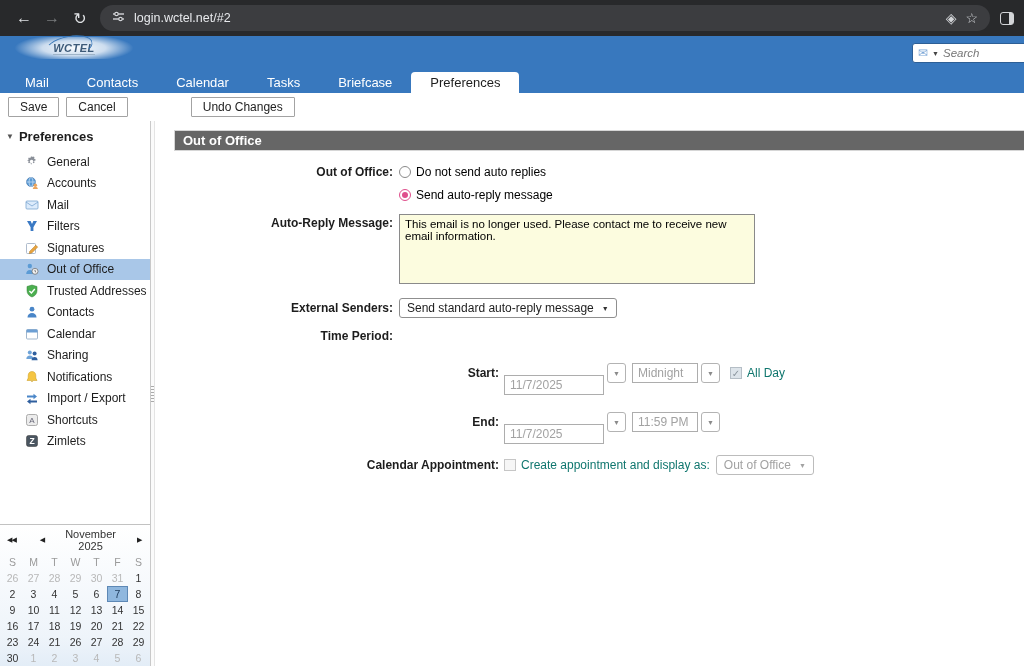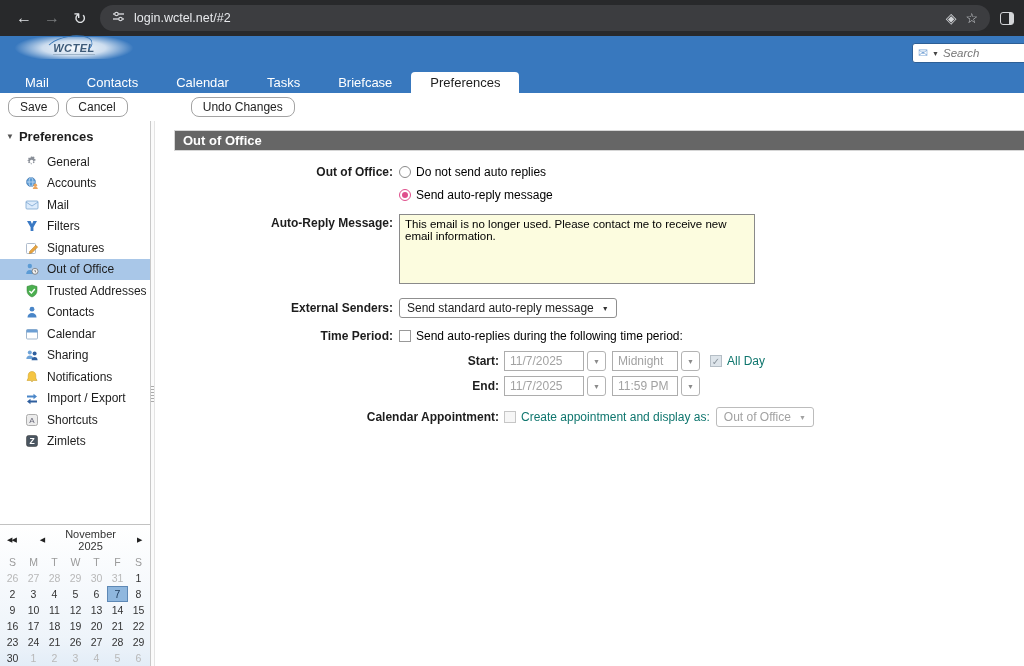--- a/index.html
+++ b/index.html
@@ -34,21 +34,21 @@
   .searchbox input { border:0; outline:0; flex:1; width:40px; font-size:11.5px; font-style:italic; color:#777;
                font-family:"Liberation Sans", sans-serif; background:transparent; }
 
   
   .tabbar { height:21px; background:#3878be; display:flex; padding-left:6px; }
   .tab { color:#fff; font-size:13px; line-height:21px; padding:0 19px; cursor:pointer; white-space:nowrap; }
   .tab.active { background:#fff; color:#1d1d1d; border-radius:4px 4px 0 0; }
 
   
   .toolbar { height:28px; background:#fff; display:flex; align-items:center; padding-left:8px; gap:7px; }
-  .btn { border:1px solid #a3a3a3; border-radius:8px; background:#fff; font-size:12px; color:#222;
+  .btn { border:1px solid #a3a3a3; border-radius:1px; background:#fff; font-size:12px; color:#222;
          padding:2px 11px; font-family:"Liberation Sans", sans-serif; cursor:pointer; }
   .btn.undo { margin-left:56px; }
 
   
   .app-body { display:flex; height:545px; }
   .sidebar { width:150px; display:flex; flex-direction:column; background:#fff; }
   .divider { width:5px; background:#fbfbfb; border-left:1px solid #c9c9c9; border-right:1px solid #e4e4e4; position:relative; }
   .grip { position:absolute; top:265px; left:0; width:3px; height:18px;
           background:repeating-linear-gradient(#aaa 0 1px, transparent 1px 3px); }
   .main { flex:1; background:#fff; overflow:hidden; }
@@ -93,21 +93,21 @@
                    font-family:"Liberation Sans", sans-serif; font-size:11.5px; color:#000; padding:3px 5px; }
 
   .dropdown { border:1px solid #8f8f8f; border-radius:3px; background:#fff; height:20px;
               display:inline-flex; align-items:center; padding:0 7px; gap:8px; font-size:12px; color:#1d1d1d; cursor:pointer; }
   .dropdown .arr { font-size:7px; color:#333; }
   .dropdown.dis { border-color:#bcbcbc; color:#a2a2a2; }
   .dropdown.dis .arr { color:#a2a2a2; }
 
   .tinput { border:1px solid #adadad; height:20px; font-size:12px; padding:0 5px; color:#a2a2a2;
             font-family:"Liberation Sans", sans-serif; background:#fff; }
-  .tinput.date { width:80px; }
+  .tinput.date { width:100px;margin-top:24px; }
   .tinput.time { width:66px; }
   .arrow-btn { width:19px; height:20px; border:1px solid #b3b3b3; border-radius:3px; background:#fff;
                display:inline-flex; align-items:center; justify-content:center; font-size:7px; color:#8a8a8a; margin-left:3px; cursor:pointer; }
   .gray-text { color:#0f766e; }
 </style>
 </head>
 <body>
 
 <div class="chrome">
   <span class="nav-ico">←</span>
@@ -369,24 +369,20 @@
       <div class="ctrl">
         <span class="dropdown">
           <span>Send standard auto-reply message</span>
           <span class="arr">▼</span>
         </span>
       </div>
     </div>
 
     <div class="frow" style="margin-top:11px">
       <div class="lbl">Time Period:</div>
-      <div class="ctrl">
-        <span class="checkbox"></span>
-        <span>Send auto-replies during the following time period:</span>
-      </div>
     </div>
 
     <div class="frow" style="margin-top:8px">
       <div class="lbl2">Start:</div>
       <div class="ctrl">
         <input class="tinput date" readonly="" value="11/7/2025" style="">
         <span class="arrow-btn">▼</span>
         <span style="width:6px"></span>
         <input class="tinput time" readonly="" value="Midnight" style="">
         <span class="arrow-btn">▼</span>

